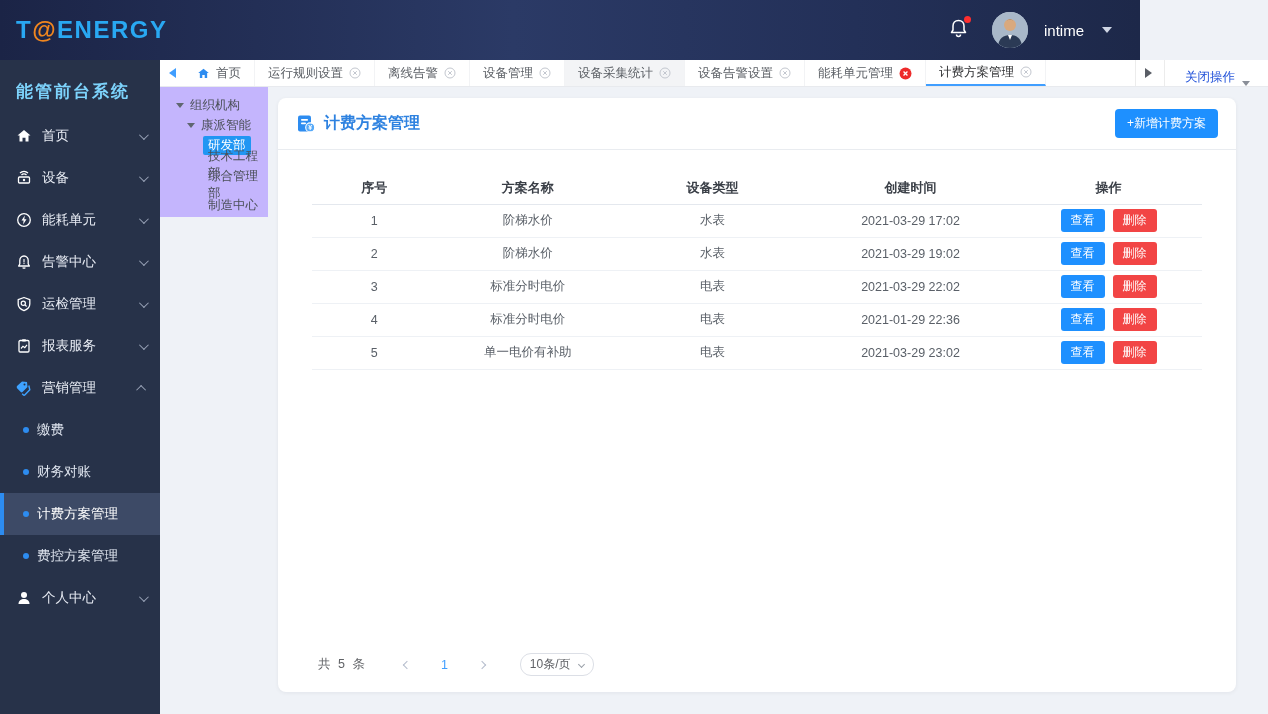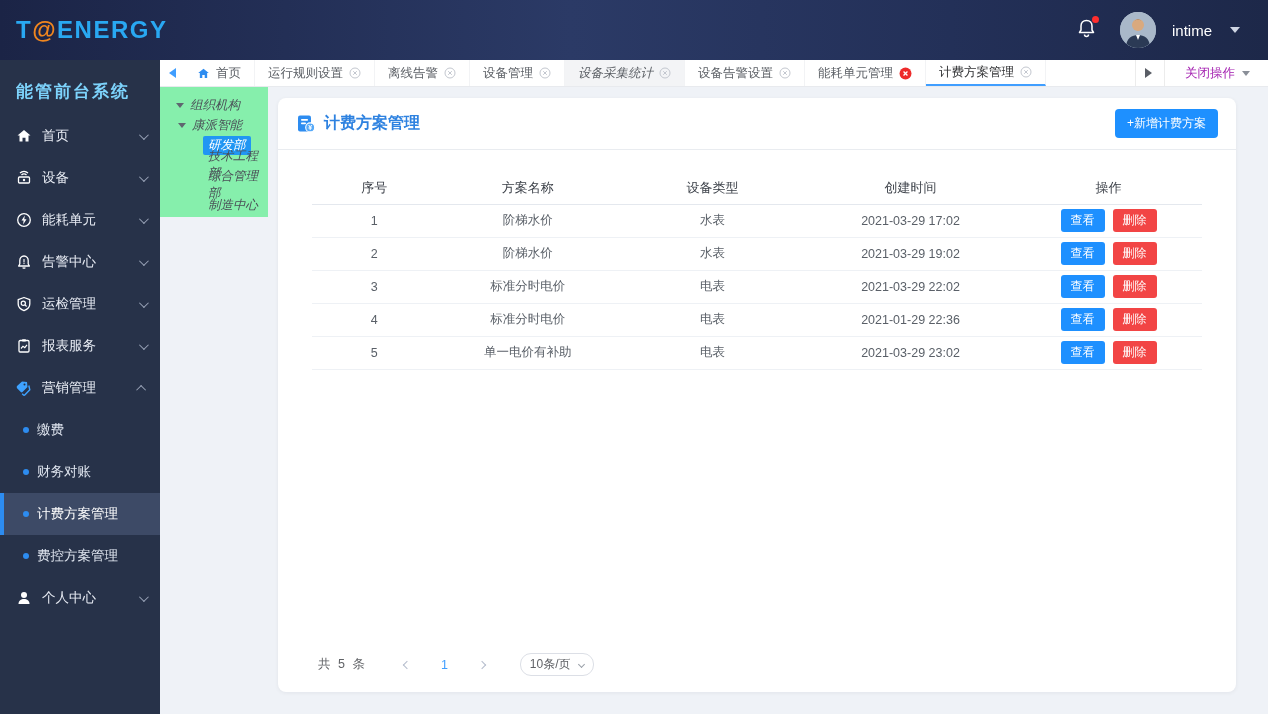--- a/index.html
+++ b/index.html
@@ -1,21 +1,21 @@
 <!DOCTYPE html>
 <html><head>
 <meta charset="utf-8">
 <style>
   * { margin:0; padding:0; box-sizing:border-box; }
   html,body { width:1268px; height:714px; }
   body { font-family:"Liberation Sans","DejaVu Sans",sans-serif; background:#eff2f7; overflow:hidden; }
   .app { position:relative; width:1268px; height:714px; }
 
   
-  .topbar { position:absolute; left:0; top:0; width:1268px; height:60px;
+  .topbar { position:absolute; left:0; top:0; width:1140px; height:60px;
     background:linear-gradient(90deg,#1b2446 0%,#2b3a66 45%,#233058 75%,#1d2849 100%);
     display:flex; align-items:center; justify-content:space-between; padding:0 28px 0 16px; }
   .logo { font-size:24px; font-weight:800; letter-spacing:1.5px; color:#29a8f2; }
   .logo .at { color:#f0861f; }
   .topbar-right { display:flex; align-items:center; gap:16px;text-align:right; }
   .bell-wrap { position:relative; cursor:pointer; margin-right:8px; }
   .bell-badge { position:absolute; top:-2px; right:-3px; width:7px; height:7px; border-radius:50%; background:#ff2e2e; }
   .avatar { width:36px; height:36px; border-radius:50%; overflow:hidden; background:linear-gradient(180deg,#bcc9d8,#8fa0b5); }
   .username { color:#fff; font-size:15px; }
   .caret-down { width:0; height:0; border-left:5px solid transparent; border-right:5px solid transparent; border-top:6px solid #cfd6e4; margin-left:2px; }
@@ -35,47 +35,47 @@
   .submenu-item.active::before { content:""; position:absolute; left:0; top:0; width:4px; height:100%; background:#2d8cf0; }
 
   
   .tabbar { position:absolute; left:160px; top:60px; width:1108px; height:27px; background:#fff;
     border-bottom:1px solid #e8eaee; display:flex; align-items:stretch; }
   .tab-nav { width:24px; display:flex; align-items:center; justify-content:center; cursor:pointer; }
   .tri-left { width:0; height:0; border-top:5px solid transparent; border-bottom:5px solid transparent; border-right:7px solid #409eff; }
   .tri-right { width:0; height:0; border-top:5px solid transparent; border-bottom:5px solid transparent; border-left:7px solid #5a5e66; }
   .tabs { display:flex; flex:1; overflow:hidden; }
   .tab { display:flex; align-items:center; gap:6px; padding:0 13px; font-size:12.5px; color:#5c6066; cursor:pointer; border-right:1px solid #f2f3f5; white-space:nowrap; }
-  .tab.highlight { background:#f3f4f6;font-style:italic; }
+  .tab.highlight { background:#f3f4f6; }
   .tab.active { color:#303133; border-bottom:2px solid #409eff; }
   .tab svg { flex:0 0 auto; }
   .tab-right { display:flex; align-items:center; border-left:1px solid #ececec; }
-  .close-ops { display:flex; align-items:center; gap:7px; padding:0 18px 0 20px; font-size:12.5px; color:#a21caf; cursor:pointer; border-left:1px solid #ececec; margin-left:4px; height:100%; }
+  .close-ops { display:flex; align-items:flex-end; gap:7px; padding:0 18px 0 20px; font-size:12.5px; color:#1d4ed8; cursor:pointer; border-left:1px solid #ececec; margin-left:4px; height:100%; }
   .close-ops .caret { width:0; height:0; border-left:4px solid transparent; border-right:4px solid transparent; border-top:5px solid #8a8f98; }
 
   
   .content { position:absolute; left:160px; top:87px; width:1108px; height:627px; background:#eff2f7; }
-  .tree-panel { position:absolute; left:0; top:0; width:108px; height:130px; background:#86efac; padding-top:8px;font-style:italic; }
+  .tree-panel { position:absolute; left:0; top:0; width:108px; height:130px; background:#c4b5fd; padding-top:8px; }
   .tree-node { display:flex; align-items:center; font-size:12.5px; color:#4a4f57; height:20px; cursor:pointer; }
   .tree-caret { width:0; height:0; border-left:4px solid transparent; border-right:4px solid transparent; border-top:5px solid #5f6670; margin-right:6px; }
   .tn-root { padding-left:16px; }
-  .tn-company { padding-left:18px; }
+  .tn-company { padding-left:27px; }
   .tn-dept { padding-left:48px; }
   .dept-chip { background:#2196f3; color:#fff; border-radius:2px; padding:1px 5px; margin-left:-5px; }
 
   
   .card { position:absolute; left:118px; top:11px; width:958px; height:594px; background:#fff; border-radius:8px; box-shadow:0 1px 4px rgba(0,21,41,.06); }
   .card-header { height:52px; display:flex; align-items:center; padding:0 18px; border-bottom:1px solid #e9ecf0; }
   .card-title { display:flex; align-items:center; gap:8px; font-size:16px; font-weight:bold; color:#2e82e0; }
   .add-btn { margin-left:auto; background:#1e90ff; color:#fff; border:none; border-radius:4px; font-size:12px; padding:6px 12px; cursor:pointer; font-family:inherit; }
 
   .table-wrap { margin:22px 34px 0 34px; }
   table { width:100%; border-collapse:collapse; table-layout:fixed; }
   col.c1{width:14%} col.c2{width:20.5%} col.c3{width:21%} col.c4{width:23.5%} col.c5{width:21%}
-  th { font-size:13px; color:#3a3f47; font-weight:normal; text-align:center; height:32px; border-bottom:1px solid #e4e8ee; }
+  th { font-size:13px; color:#3a3f47; font-weight:bold; text-align:center; height:32px; border-bottom:1px solid #e4e8ee; }
   td { font-size:12.5px; color:#5a6068; text-align:center; height:33px; border-bottom:1px solid #eef1f5; }
   .op-btn { border:none; border-radius:3px; color:#fff; font-size:12px; padding:3px 10px; cursor:pointer; font-family:inherit; }
   .op-view { background:#1e90ff; margin-right:8px; }
   .op-del { background:#f24545; }
 
   .pagination { position:absolute; left:40px; bottom:16px; display:flex; align-items:center; gap:22px; font-size:12.5px; color:#606266; }
   .pg-total { margin-right:10px; letter-spacing:2px; }
   .pg-arrow { width:16px; height:16px; display:flex; align-items:center; justify-content:center; cursor:pointer; }
   .pg-chev { width:6px; height:6px; border-right:1.3px solid #b4bccc; border-bottom:1.3px solid #b4bccc; }
   .pg-chev.left { transform:rotate(135deg); }

